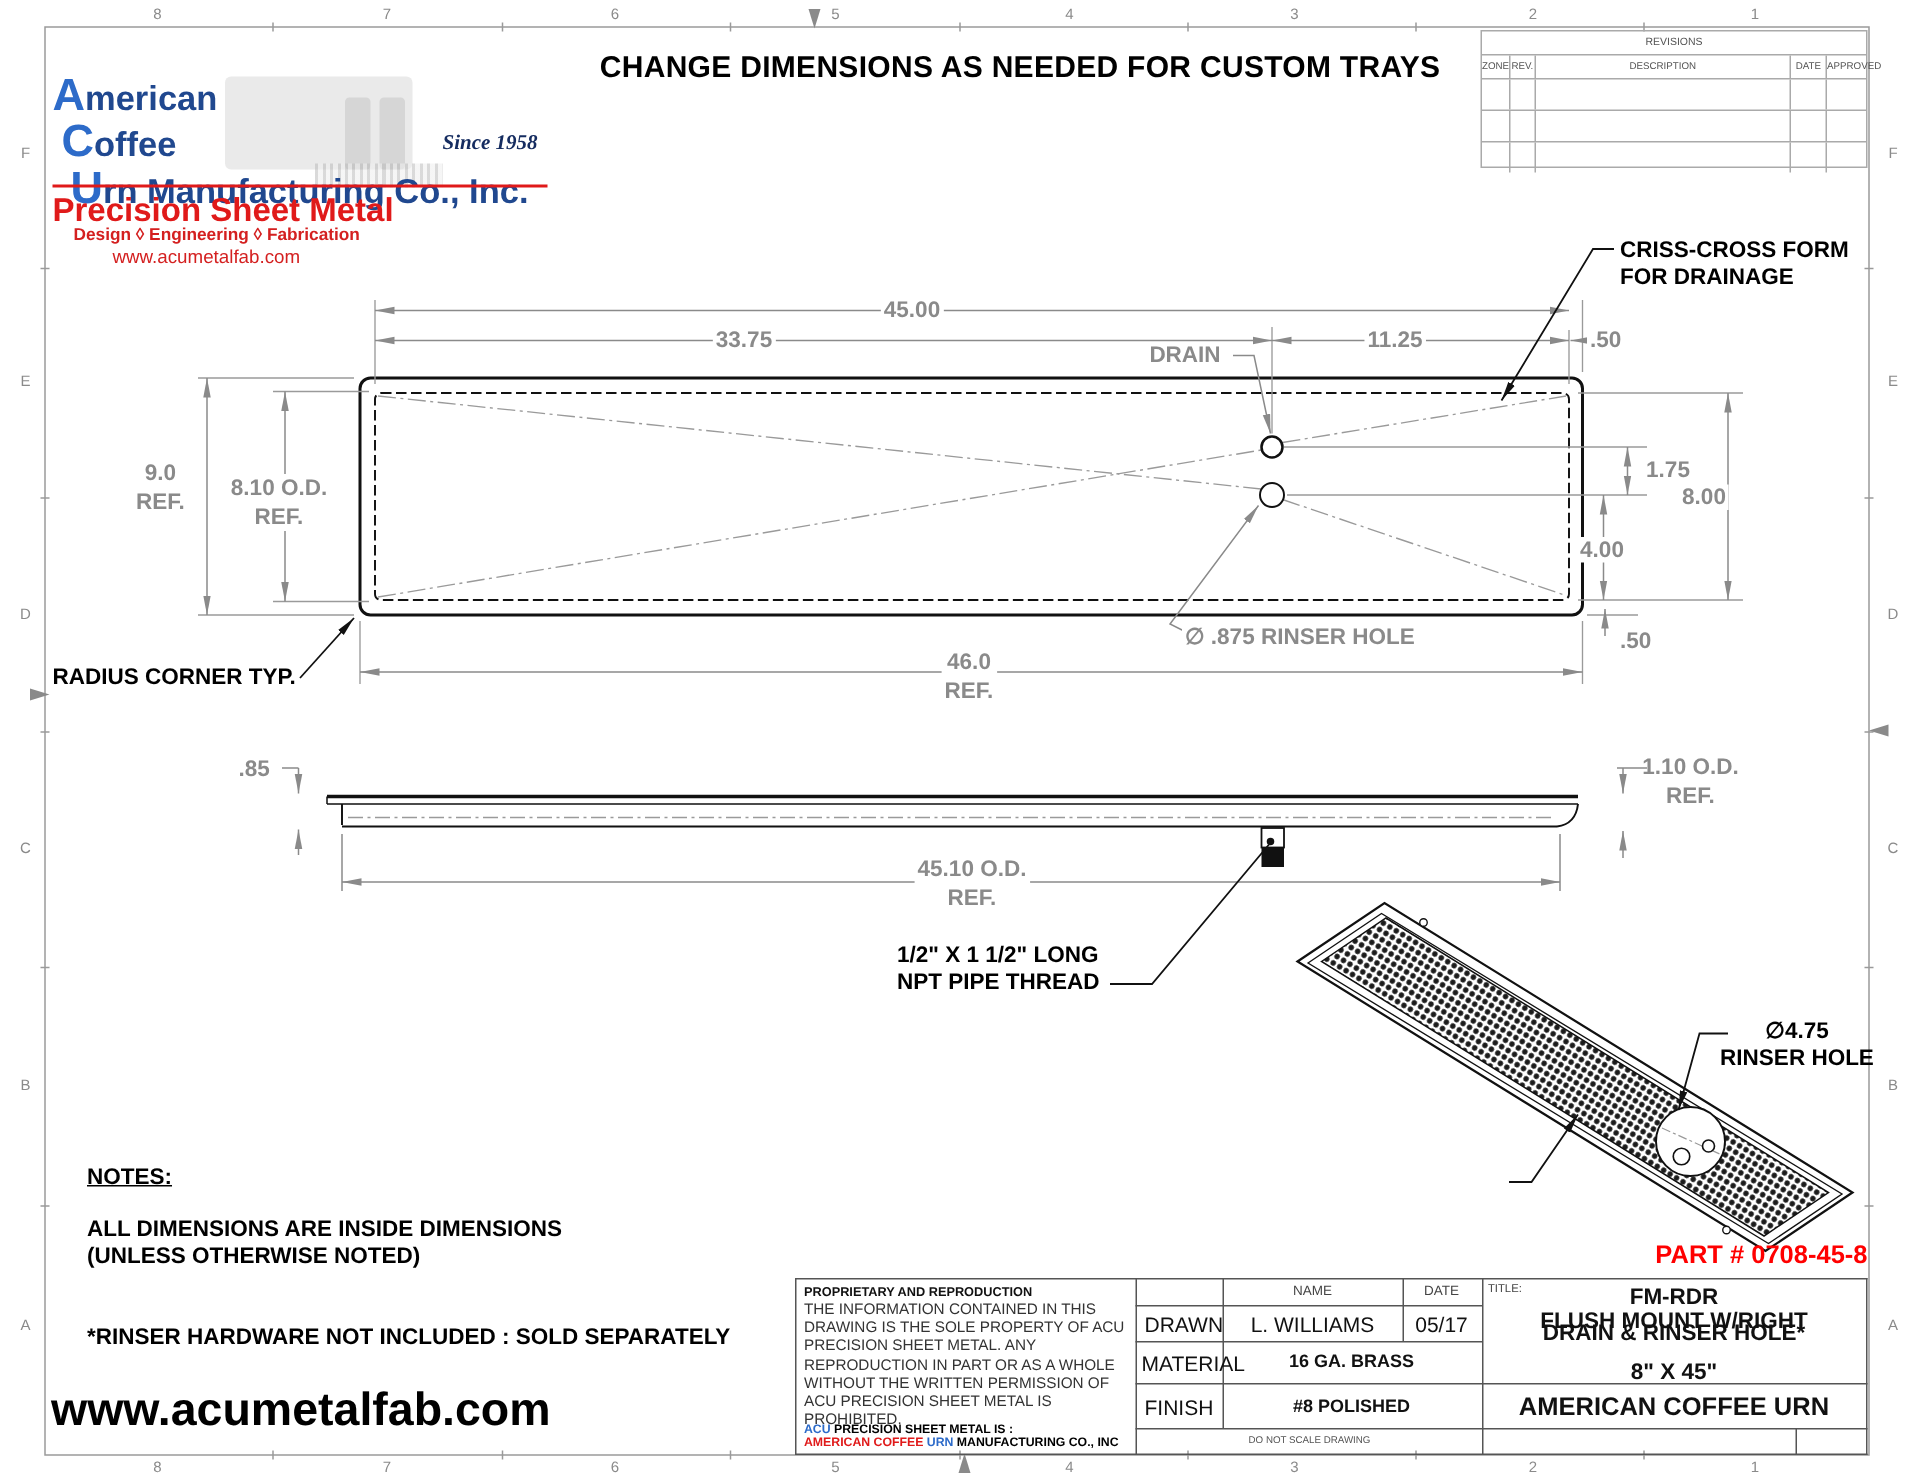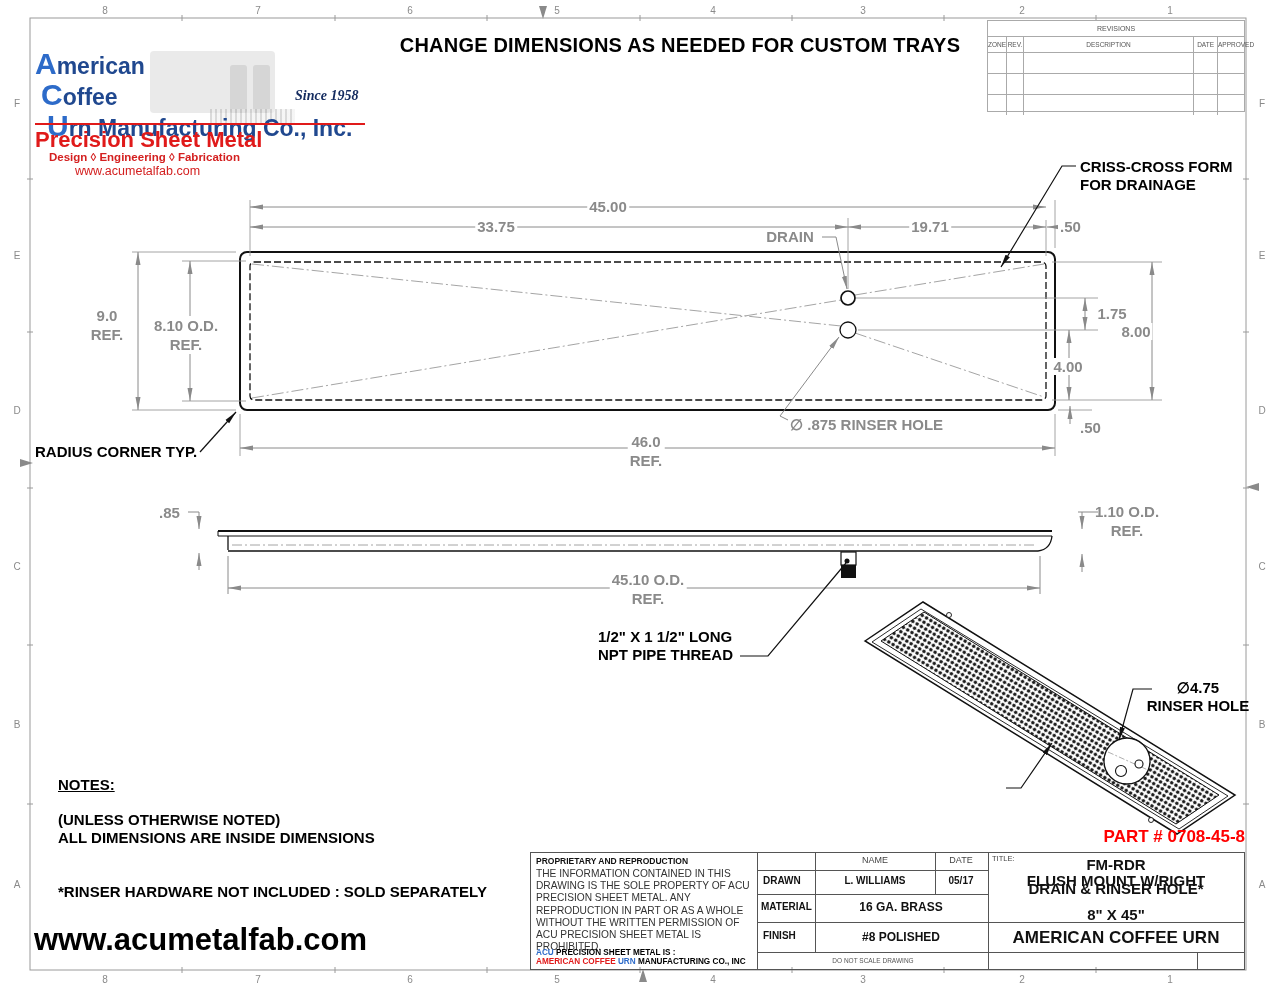--- a/index.html
+++ b/index.html
@@ -37,21 +37,21 @@
   #revtbl .rt-title{height:15px;line-height:15px;text-align:center;border-bottom:1px solid #aaa;font-size:7px;}
   #revtbl .rt-row{display:flex;height:15px;line-height:15px;border-bottom:1px solid #aaa;}
   #revtbl .rt-row.empty{height:20px;}
   #revtbl .rt-cell{border-right:1px solid #aaa;text-align:center;box-sizing:border-box;}
   #revtbl .rt-cell:last-child{border-right:none;}
   .w-zone{width:19px;}.w-rev{width:17px;}.w-desc{width:172px;}.w-date{width:24px;}.w-appr{width:26px;}
   
   .tb-line{position:absolute;background:#555;z-index:2;}
   .tb-text{position:absolute;z-index:3;white-space:nowrap;}
   .tb-small{font-size:9px;color:#444;}
-  .tb-bold{font-weight:700;font-size:10px;color:#111;}
+  .tb-bold{font-weight:400;font-size:14px;color:#111;}
   .tb-val{font-weight:700;font-size:12px;color:#111;}
   .tb-center{transform:translateX(-50%);text-align:left;}
   #propcell{position:absolute;left:531px;top:853px;width:226px;height:116px;z-index:3;}
   #prop-title{font-size:8.5px;font-weight:700;color:#111;padding:3px 0 0 5px;}
   #prop-body{font-size:10.2px;color:#333;line-height:12.2px;width:218px;padding:2px 0 0 5px;}
   #prop-foot{position:absolute;left:5px;bottom:2px;font-size:8.2px;font-weight:700;line-height:9.6px;white-space:nowrap;}
   .blue{color:#2d6bc9;} .red{color:#e01a1a;}
   .title-line{position:absolute;z-index:3;transform:translateX(-50%);text-align:center;
       font-weight:700;font-size:15px;color:#111;white-space:nowrap;}
 </style>
@@ -256,21 +256,21 @@
 <span class="zone" style="left:17px;top:884px">A</span>
 <span class="zone" style="left:1262px;top:103px">F</span>
 <span class="zone" style="left:1262px;top:255px">E</span>
 <span class="zone" style="left:1262px;top:410px">D</span>
 <span class="zone" style="left:1262px;top:566px">C</span>
 <span class="zone" style="left:1262px;top:724px">B</span>
 <span class="zone" style="left:1262px;top:884px">A</span>
 
 <span class="dim c" style="left:608px;top:198px">45.00</span>
 <span class="dim c" style="left:496px;top:218px">33.75</span>
-<span class="dim c" style="left:930px;top:218px">19.71</span>
+<span class="dim c" style="left:930px;top:218px">11.25</span>
 <span class="dim" style="left:1058px;top:218px">.50</span>
 <div class="dimblock" style="left:107px;top:306px">
   <div>9.0</div>
       <div>REF.</div>
 </div>
 <div class="dimblock" style="left:186px;top:316px">
   <div>8.10 O.D.</div>
       <div>REF.</div>
 </div>
 <span class="dim c" style="left:1112px;top:305px">1.75</span>
@@ -303,22 +303,22 @@
       <div>NPT PIPE THREAD</div>
 </div>
 
 <div class="callout c" style="left:1198px;top:679px">
   <div>∅4.75</div>
       <div>RINSER HOLE</div>
 </div>
 
 <div class="callout" style="left:58px;top:776px;text-decoration:underline;">NOTES:</div>
 <div class="callout" style="left:58px;top:811px">
-  <div>(UNLESS OTHERWISE NOTED)</div>
-      <div>ALL DIMENSIONS ARE INSIDE DIMENSIONS</div>
+  <div>ALL DIMENSIONS ARE INSIDE DIMENSIONS</div>
+      <div>(UNLESS OTHERWISE NOTED)</div>
 </div>
 <div class="callout" style="left:58px;top:883px">*RINSER HARDWARE NOT INCLUDED : SOLD SEPARATELY</div>
 
 <div class="partnum">PART # 0708-45-8</div>
 <div class="footer-url">www.acumetalfab.com</div>
 
 <div>
 
   <div class="tb-line" style="left:530px;top:852px;width:715px;height:1px"></div>
   <div class="tb-line" style="left:530px;top:969px;width:715px;height:1px"></div>

